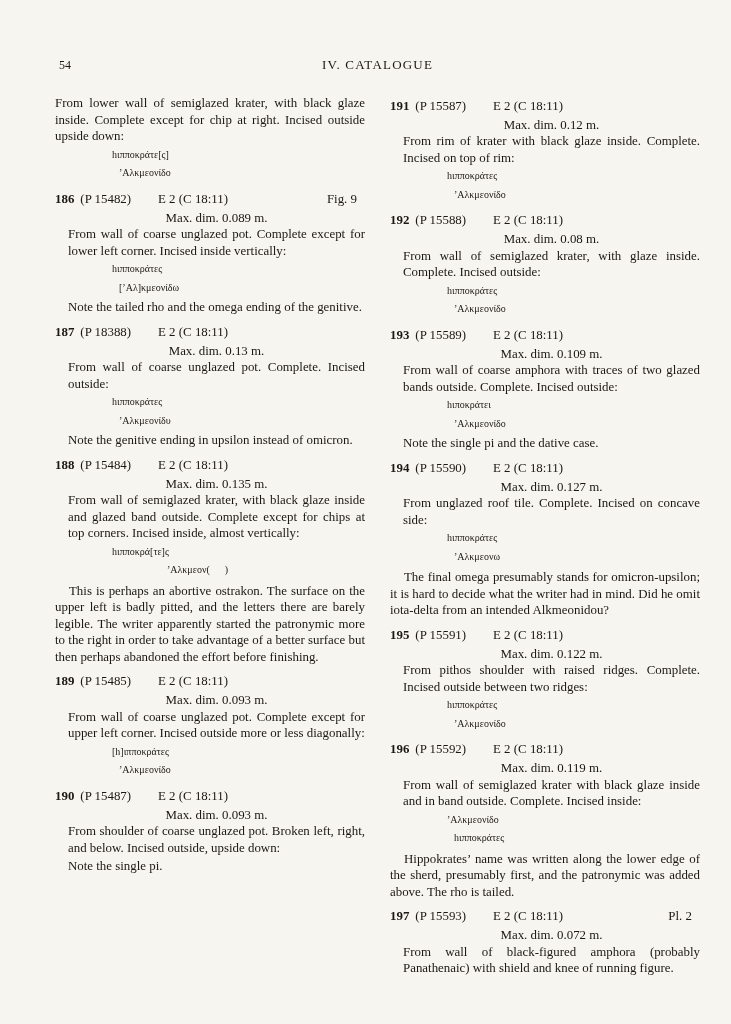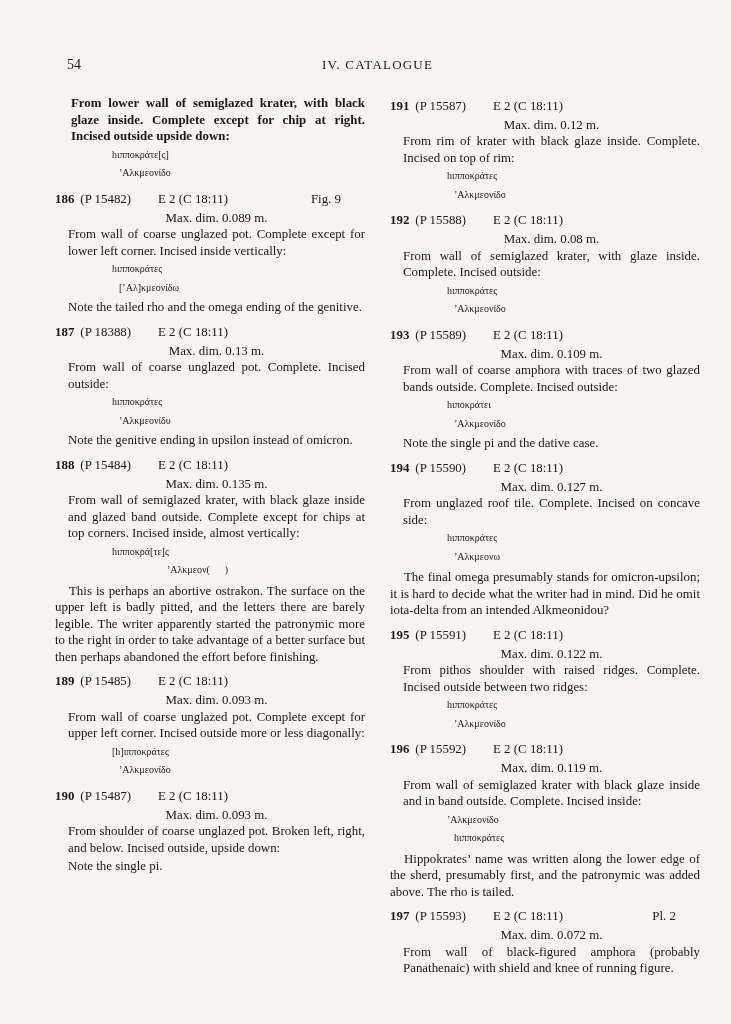--- a/index.html
+++ b/index.html
@@ -10,34 +10,34 @@
     background:#f7f5ef;
     color:#1b1814;
     font-family:"Liberation Serif","DejaVu Serif",serif;
     font-size:12.9px;
     line-height:16.5px;
     box-sizing:border-box;
     padding:57px 31px 0 55px;
     overflow:hidden;
   }
   .page-header{position:relative;height:17px;margin-bottom:21px;}
-  .page-num{position:absolute;left:12px;top:0;font-size:14px;}
+  .page-num{position:absolute;left:4px;top:0;font-size:12px;}
   .page-title{display:block;text-align:center;font-size:13px;letter-spacing:1.2px;}
   .cols{display:flex;gap:25px;}
   .col{width:310px;}
   .entry{margin-bottom:8px;}
   .entry-head{position:relative;margin:2.5px 0 2px;height:17px;white-space:nowrap;}
   .entry-num{font-weight:bold;}
   .entry-inv{margin-left:6px;}
   .entry-grid{position:absolute;left:103px;top:0;}
-  .entry-ref{position:absolute;right:24px;top:0;}
+  .entry-ref{position:absolute;right:8px;top:0;}
   p{margin:0;text-align:center;}
   .dim{margin-left:13px;}
   .desc{margin-left:13px;text-align:justify;}
-  .desc-flush{margin-left:16px;text-align:justify;font-weight:bold;}
+  .desc-flush{margin-left:0;text-align:justify;}
   .greek{margin:1px 0 2px 57px;font-size:10px;line-height:18.5px;}
   .greek .g2{margin-left:7px;}
   .greek .g2-wide{margin-left:55px;}
   .note{text-indent:13px;text-align:justify;margin-top:2px;}
   .para{text-indent:14px;text-align:justify;margin-top:3px;}
 </style>
 </head>
 <body>
 
 <div class="page">

